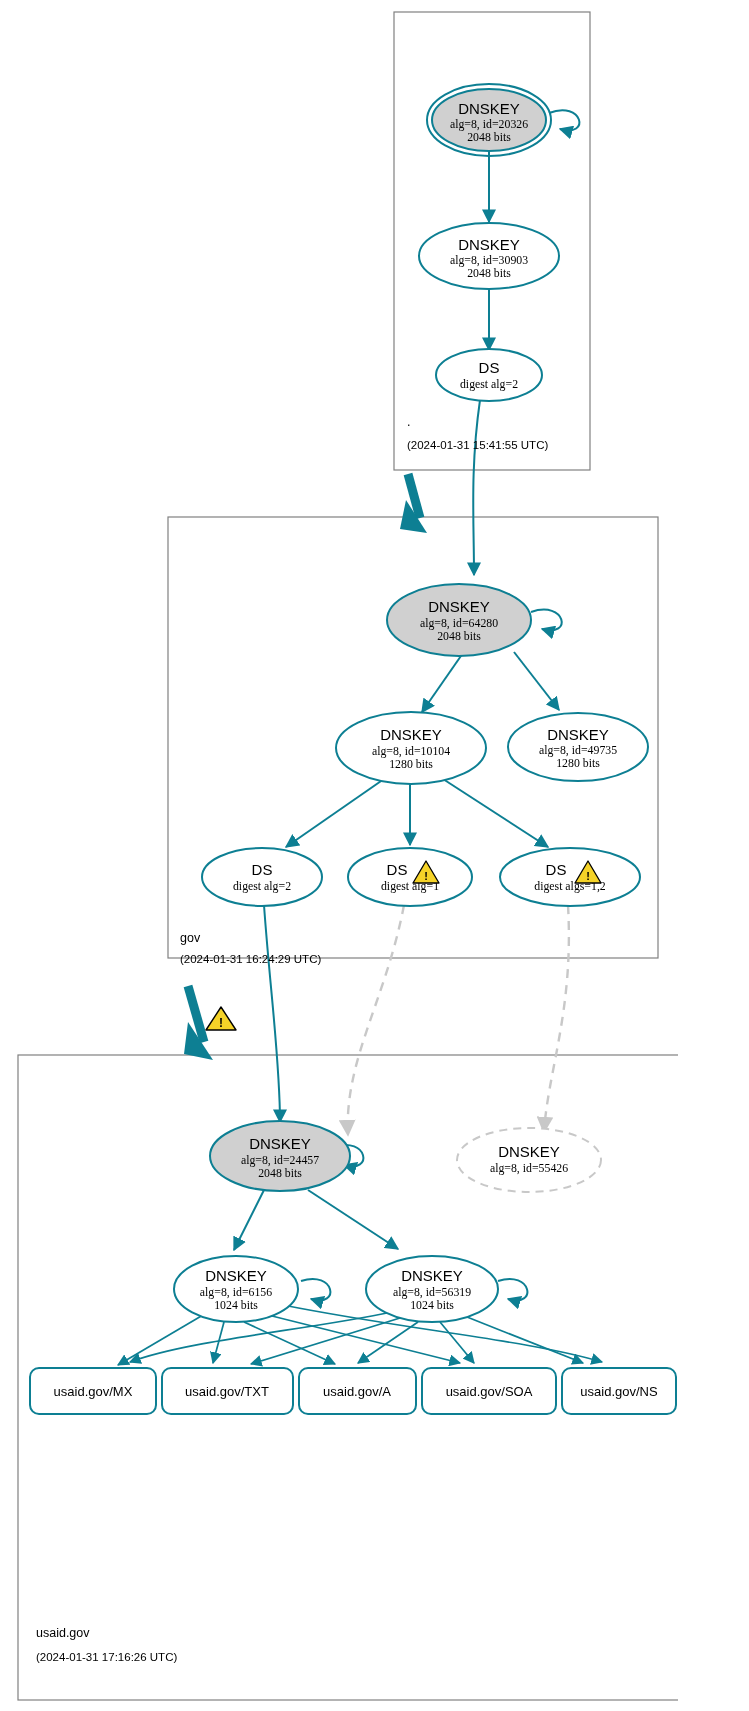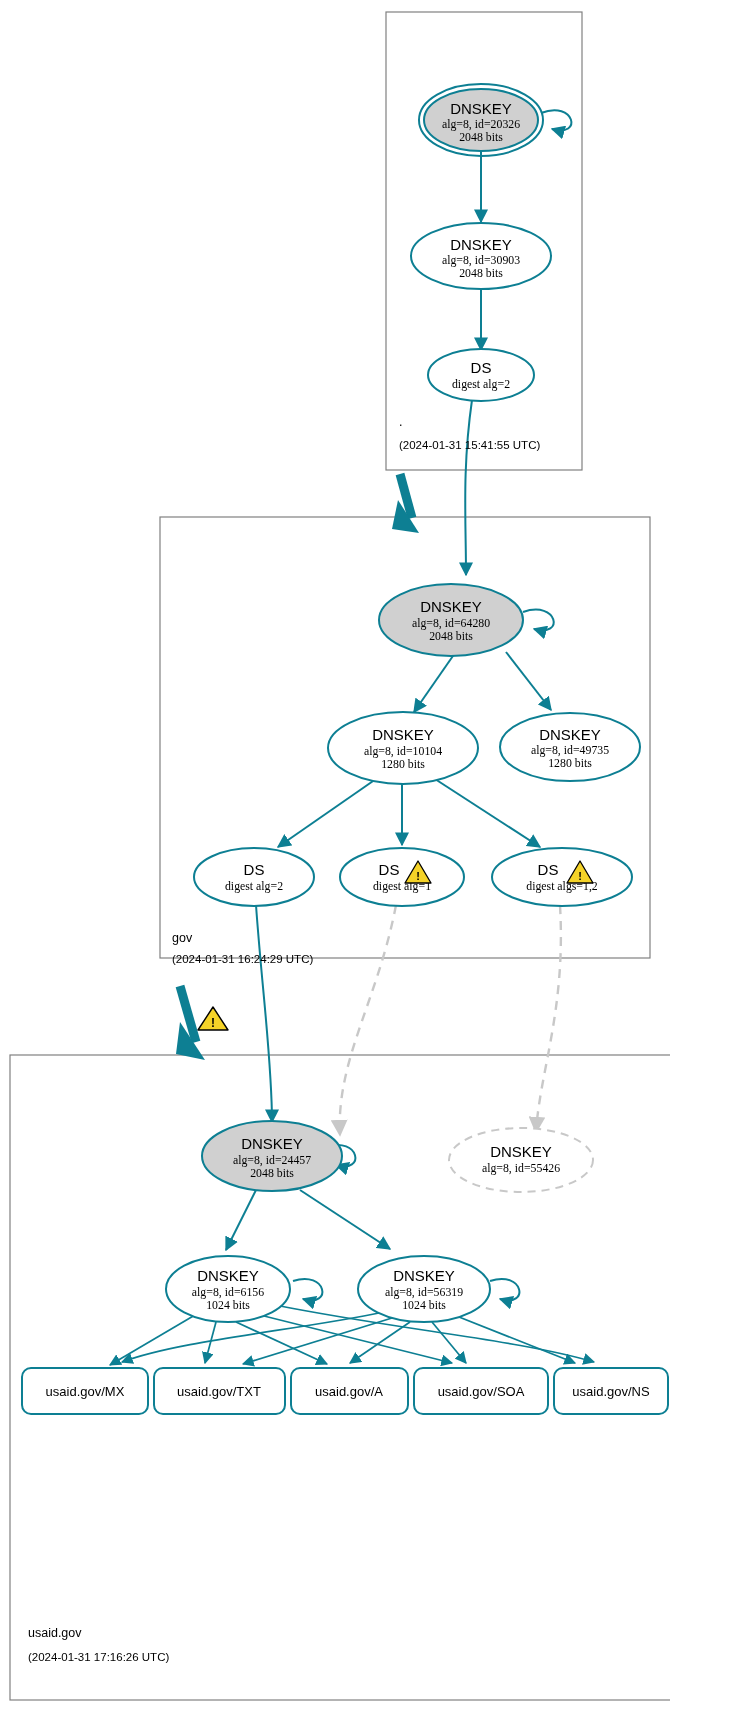--- a/index.html
+++ b/index.html
@@ -1,19 +1,19 @@
 <!DOCTYPE html>
 <html><head>
 <meta charset="utf-8">
 <style>
   html,body{margin:0;padding:0;background:#ffffff;}
   body{width:749px;height:1711px;position:relative;
        font-family:"Liberation Sans", sans-serif;
        -webkit-font-smoothing:antialiased;}
-  #stage{position:absolute;left:0;top:0;width:670px;height:1711px;overflow:hidden;}
+  #stage{position:absolute;left:8px;top:0;width:670px;height:1711px;overflow:hidden;}
   svg.layer{position:absolute;left:0;top:0;width:749px;height:1711px;}
   .zone-label{font-family:"Liberation Sans", sans-serif;font-size:12.5px;fill:#000;}
   .zone-ts{font-family:"Liberation Sans", sans-serif;font-size:11.5px;fill:#000;}
   .node-title{font-family:"Liberation Sans", sans-serif;font-size:15px;fill:#000;text-anchor:middle;}
   .node-sub{font-family:"Liberation Serif", serif;font-size:11.8px;fill:#000;text-anchor:middle;}
   .rr-label{font-family:"Liberation Sans", sans-serif;font-size:13px;fill:#000;text-anchor:middle;}
 </style>
 </head>
 <body>
 

